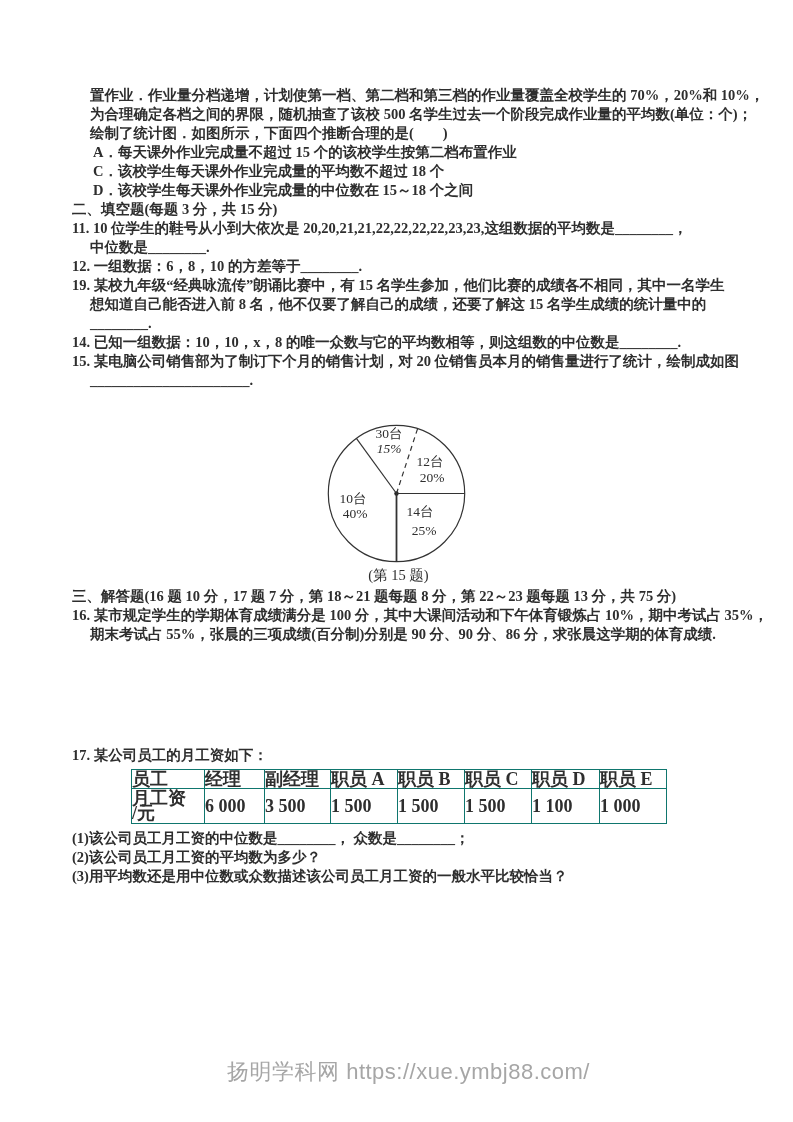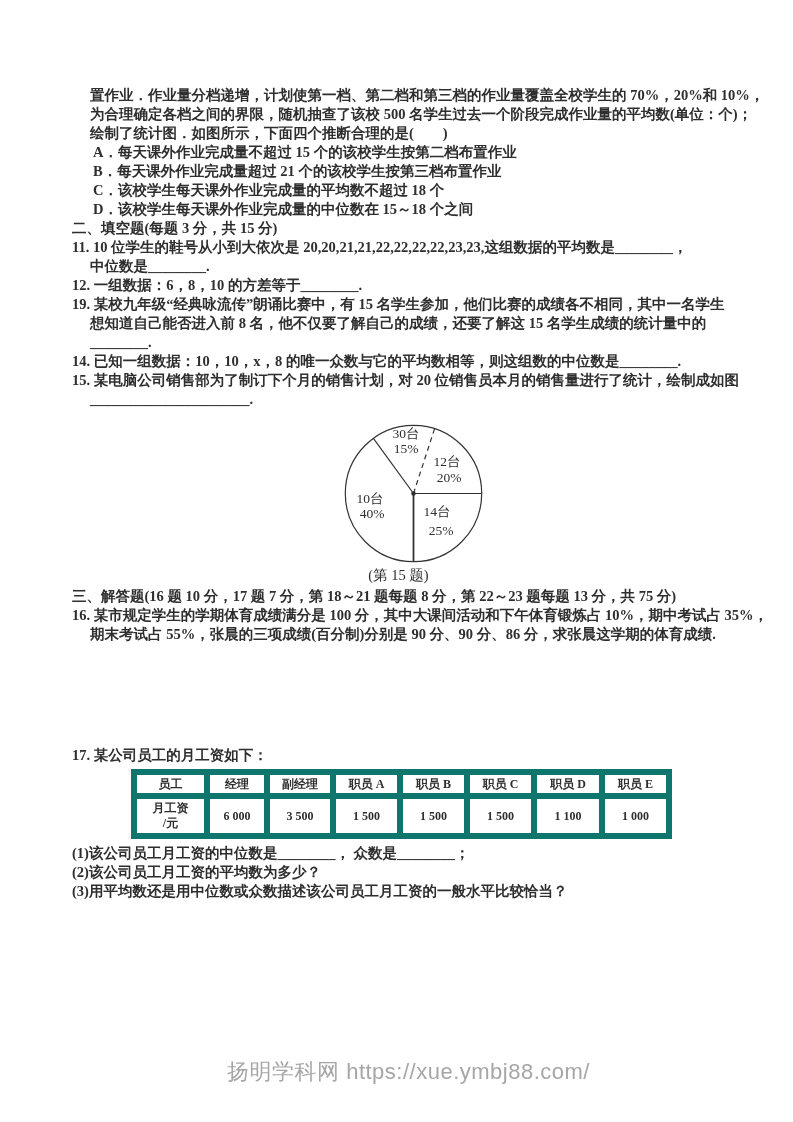--- a/index.html
+++ b/index.html
@@ -7,47 +7,47 @@
     position:relative; width:793px; height:1122px; background:#ffffff;
     font-family:"Liberation Serif", serif; color:#2e2e2e;
     font-size:14.5px; line-height:19px; overflow:hidden;
   }
   .blk { position:absolute; left:72px; width:690px;font-weight:bold; }
   .ln  { white-space:nowrap; }
   .ind { padding-left:18px; }
   .opt { padding-left:21px; }
 
   
-  .pie-wrap { position:absolute; left:344px; top:424px; width:139px; height:139px; }
+  .pie-wrap { position:absolute; left:327px; top:424px; width:139px; height:139px; }
   .pie-wrap svg { position:absolute; left:0; top:0; }
   .pie-label {
     position:absolute; transform:translate(-50%,-50%);
     font-size:13.5px; line-height:1; white-space:nowrap; color:#2e2e2e;
   }
   .pl-0a { left:62px;  top:10px;  }
-  .pl-0b { left:62px;  top:25px;  }
+  .pl-0b { left:62px;  top:25px;font-style:italic;  }
   .pl-1a { left:103px; top:38px;  }
   .pl-1b { left:105px; top:54px;  }
   .pl-2a { left:26px;  top:75px;  }
   .pl-2b { left:28px;  top:90px;  }
   .pl-3a { left:93px;  top:88px;  }
   .pl-3b { left:97px;  top:107px; }
   .pie-caption {
     position:absolute; left:329px; top:566px; width:139px;
     text-align:center; font-size:14.5px; white-space:nowrap;
   }
 
   
   .salary-table {
     border-collapse:collapse; table-layout:fixed;
     margin:4px 0 5px 59px; color:#2e2e2e;
   }
   .salary-table td {
-    border:6px solid #0f766e; text-align:center;
-    font-size:12px; padding:0; vertical-align:middle;
+    border:1px solid #0f766e; text-align:left;
+    font-size:18px; padding:0; vertical-align:middle;
   }
   .salary-table tr.hdr td { height:18px; line-height:16px; }
   .salary-table tr.val td { height:34px; }
   .rowlabel div { line-height:15px; }
 
   .footer {
     position:absolute; top:1062px; left:12px; width:793px; text-align:center;
     font-family:"Liberation Sans", sans-serif; font-size:22px;
     color:#a6a6a6; letter-spacing:0.5px;
   }
@@ -55,21 +55,20 @@
 </head>
 <body>
 
 <div class="page">
 
   <div class="blk" style="top:86px;">
     <div class="ln ind">置作业．作业量分档递增，计划使第一档、第二档和第三档的作业量覆盖全校学生的 70%，20%和 10%，</div>
     <div class="ln ind">为合理确定各档之间的界限，随机抽查了该校 500 名学生过去一个阶段完成作业量的平均数(单位：个)；</div>
     <div class="ln ind">绘制了统计图．如图所示，下面四个推断合理的是(　　)</div>
     <div class="ln opt">A．每天课外作业完成量不超过 15 个的该校学生按第二档布置作业</div>
-    <div class="ln opt">B．每天课外作业完成量超过 21 个的该校学生按第三档布置作业</div>
     <div class="ln opt">C．该校学生每天课外作业完成量的平均数不超过 18 个</div>
     <div class="ln opt">D．该校学生每天课外作业完成量的中位数在 15～18 个之间</div>
     <div class="ln">二、填空题(每题 3 分，共 15 分)</div>
     <div class="ln">11. 10 位学生的鞋号从小到大依次是 20,20,21,21,22,22,22,22,23,23,这组数据的平均数是________，</div>
     <div class="ln ind">中位数是________.</div>
     <div class="ln">12. 一组数据：6，8，10 的方差等于________.</div>
     <div class="ln">19. 某校九年级“经典咏流传”朗诵比赛中，有 15 名学生参加，他们比赛的成绩各不相同，其中一名学生</div>
     <div class="ln ind">想知道自己能否进入前 8 名，他不仅要了解自己的成绩，还要了解这 15 名学生成绩的统计量中的</div>
     <div class="ln ind">________.</div>
     <div class="ln">14. 已知一组数据：10，10，x，8 的唯一众数与它的平均数相等，则这组数的中位数是________.</div>

